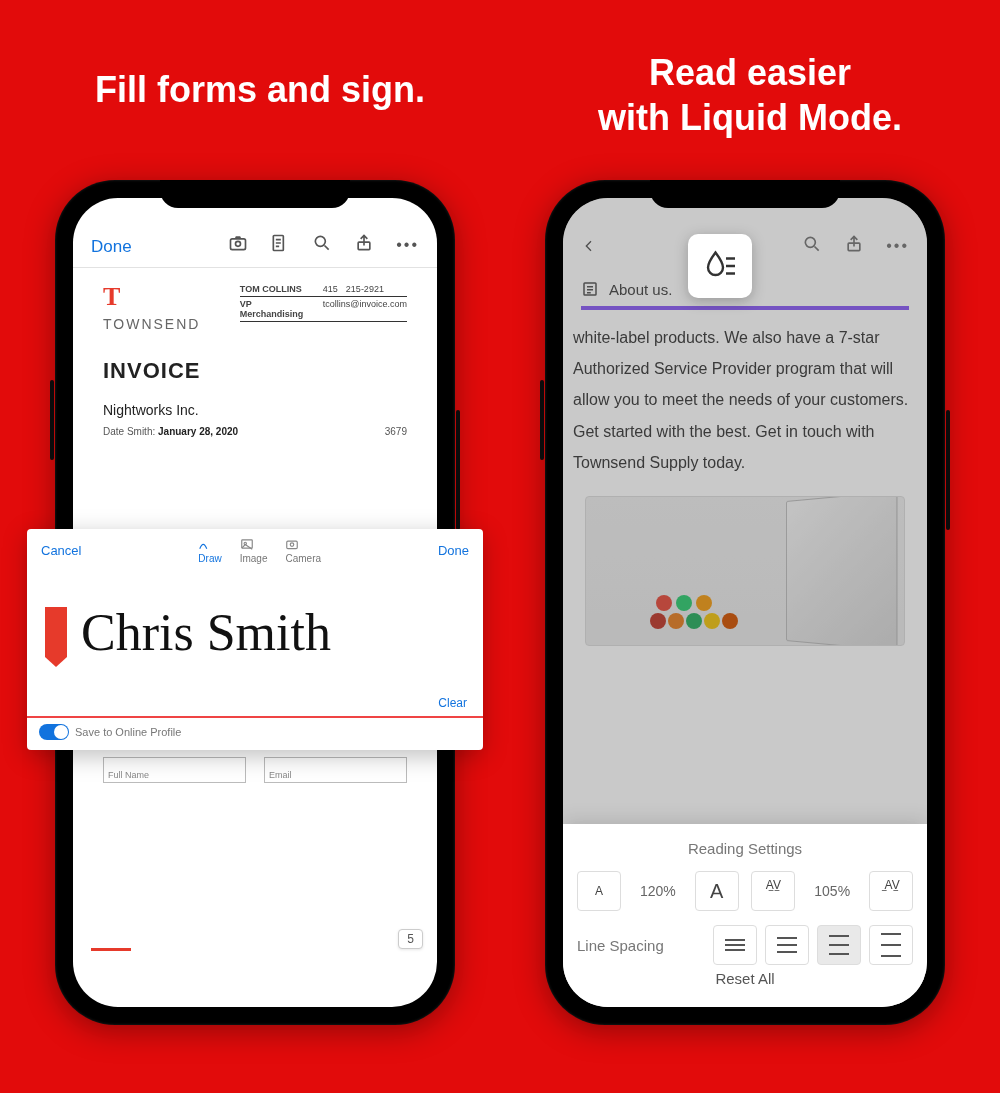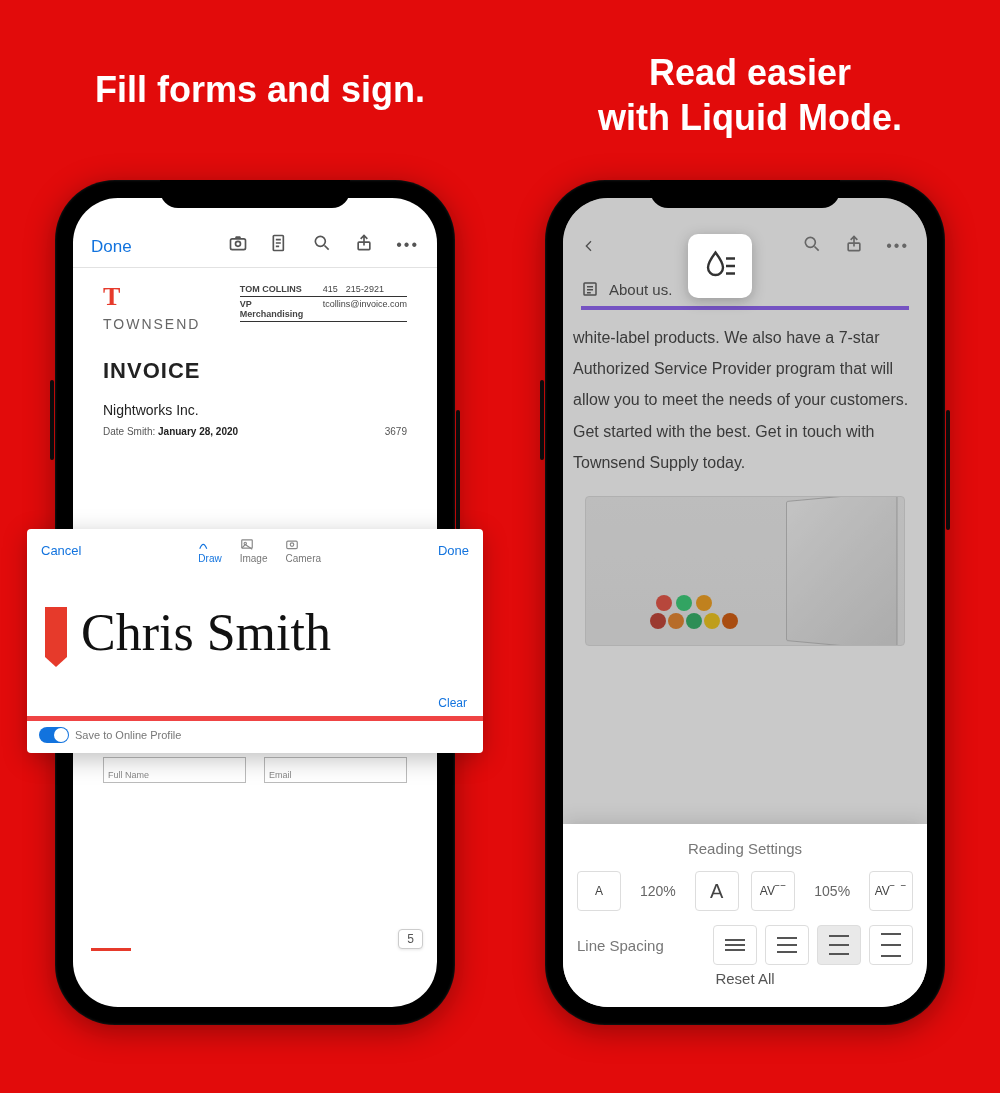--- a/index.html
+++ b/index.html
@@ -130,21 +130,21 @@
     width:22px; height:50px; background:#e63a2b; position:relative;
   }
   .ribbon::after{
     content:""; position:absolute; bottom:-10px; left:0; border-left:11px solid transparent; border-right:11px solid transparent; border-top:10px solid #e63a2b;
   }
   .signature-script {
     font-family: "Brush Script MT", "Segoe Script", cursive;
     font-size:52px; font-weight:500; color:#111;
   }
   .sig-clear { text-align:right; color:#1273de; font-size:12px; padding:4px 16px 6px 1px;}
-  .sig-save { display:flex; align-items:center; gap:6px; color:#777; font-size:11px; padding:6px 12px 10px 12px; border-top:5px solid #ef4444;}
+  .sig-save { display:flex; align-items:center; gap:6px; color:#777; font-size:11px; padding:6px 12px 10px 12px; border-top:2px solid #ef4444;}
   .toggle{
     width:30px; height:16px; background:#1273de; border-radius:10px; position:relative;
   }
   .toggle::after{ content:""; width:14px; height:14px; background:#fff; border-radius:50%; position:absolute; right:1px; top:1px;}
   .page-badge{
     position:absolute; bottom:58px; right:14px;
     background:#fff; border:1px solid #ccc; border-radius:4px;
     font-size:12px; padding:2px 8px; color:#555; box-shadow:0 1px 3px rgba(0,0,0,.1);
   }
   .red-bar{
@@ -191,21 +191,21 @@
   }
   .panel-title{ text-align:center; color:#777; font-size:15px; margin-bottom:14px;}
   .row-controls{ display:flex; align-items:center; gap:8px; margin-bottom:14px; justify-content:space-between;}
   .step{
     border:1px solid #ddd; border-radius:4px; width:44px; height:40px;
     display:flex; align-items:center; justify-content:center;
     color:#444; font-size:15px;
   }
   .val{ color:#666; font-size:14px; width:48px; text-align:center; }
   .av-ud{
-    display:flex; align-items:flex-end; line-height:.9;
+    display:flex; flex-direction:column; align-items:flex-end; line-height:.9;
     font-size:12px;
   }
   .av-ud .bar{ letter-spacing:2px; }
   .row2{ display:flex; align-items:center; gap:8px; }
   .lbl{ color:#777; font-size:15px; flex:1;}
   .spbtn{
     border:1px solid #ddd; border-radius:4px; width:44px; height:40px;
     display:flex; flex-direction:column; align-items:center; justify-content:center; gap:3px;
   }
   .spbtn.active{ background:#e9e9e9;}

